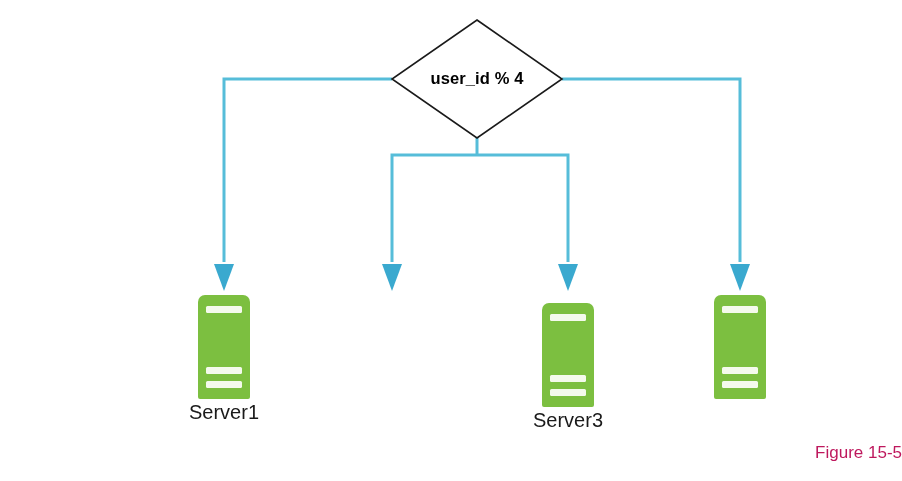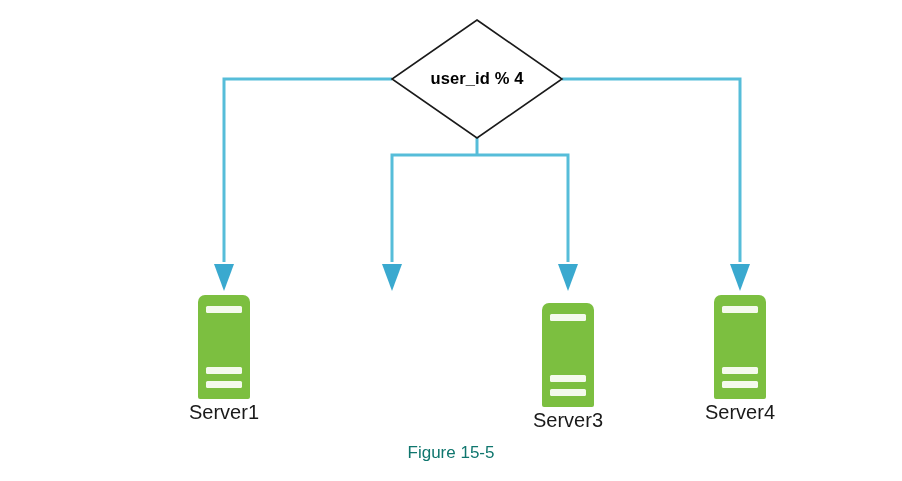--- a/index.html
+++ b/index.html
@@ -74,23 +74,23 @@
     font-size: 20px;
     font-weight: normal;
     color: #1a1a1a;
     white-space: nowrap;
   }
   .figure-caption {
     position: absolute;
     left: 0;
     top: 443px;
     width: 902px;
-    text-align: center;
+    text-align: right;
     font-size: 17px;
-    color: #0f766e;
+    color: #be185d;
   }
 </style>
 </head>
 <body>
 
 <div id="figure-root">
 
   <svg id="connector-layer" viewBox="0 0 902 481" width="902" height="481" xmlns="http://www.w3.org/2000/svg">
 
     <path d="M 392 79 L 224 79 L 224 262" fill="none" stroke="#56bdd9" stroke-width="3" stroke-linecap="butt" stroke-linejoin="miter"></path>
@@ -130,18 +130,17 @@
     </div>
     <div class="server-caption">Server3</div>
   </div>
 
   <div class="server-node" style="left:714px; top:295px;">
     <div class="server-body">
       <div class="server-bar b1"></div>
       <div class="server-bar b2"></div>
       <div class="server-bar b3"></div>
     </div>
-    <div class="server-caption">Server4</div>
   </div>
 
   <div class="figure-caption">Figure 15-5</div>
 
 </div>
 
 </body></html>

